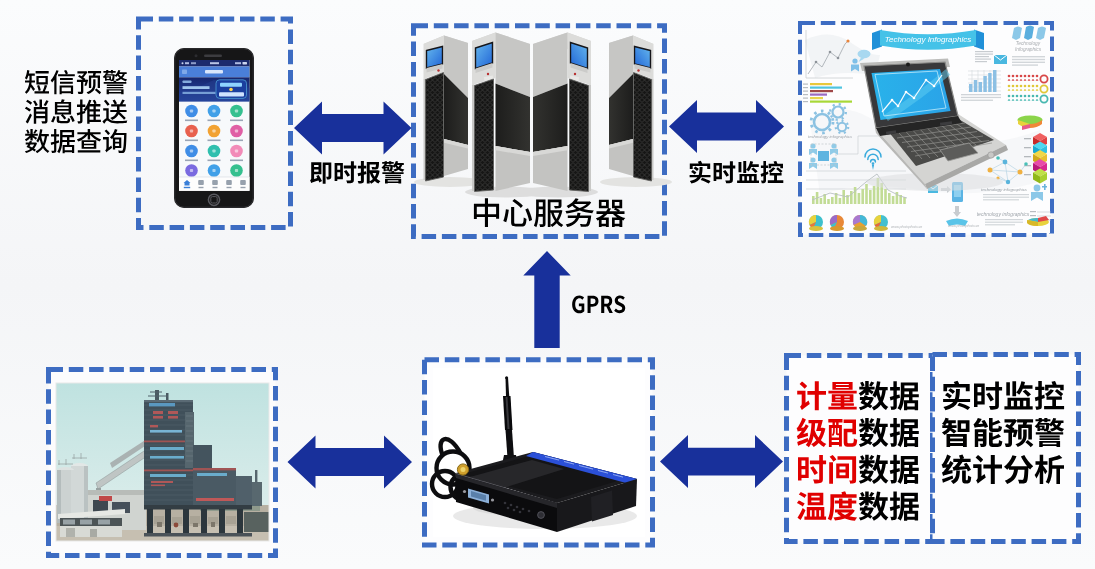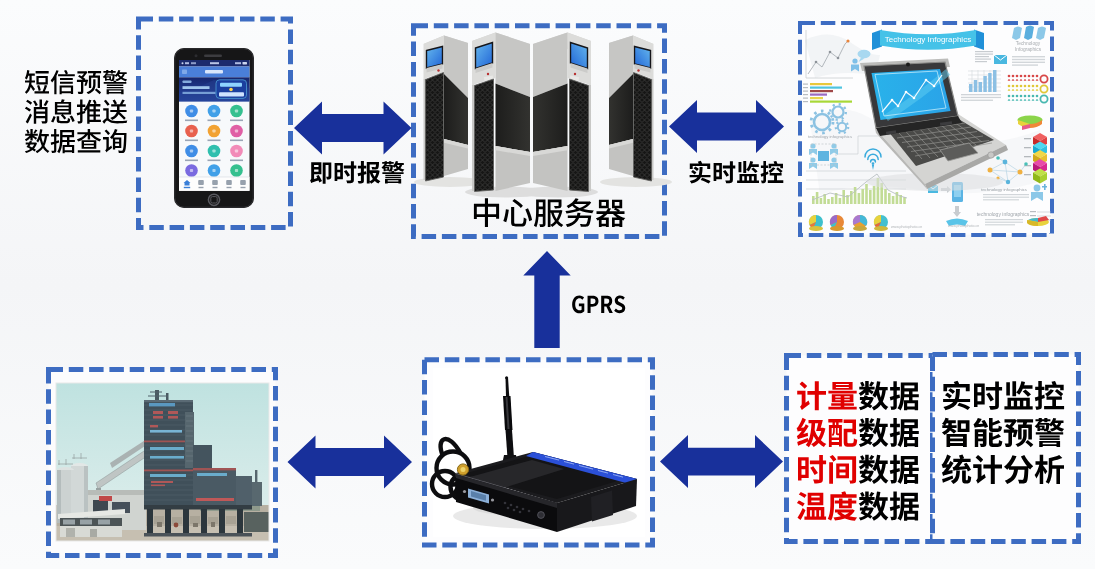--- a/index.html
+++ b/index.html
@@ -1,15 +1,15 @@
 <!DOCTYPE html>
 <html><head><meta charset="utf-8">
 <style>
 html,body{margin:0;padding:0;background:#fff;font-family:"Liberation Sans",sans-serif;}
-#stage{position:relative;width:1095px;height:569px;overflow:hidden;}
+#stage{position:relative;width:1095px;height:569px;overflow:hidden;font-style:italic;}
 </style></head>
 <body>
 <div id="stage"><svg width="1095" height="569" viewBox="0 0 1095 569" xmlns="http://www.w3.org/2000/svg">
       <defs>
 <linearGradient id="bg" x1="0" y1="0" x2="0" y2="1">
  <stop offset="0" stop-color="#fbfcfd"></stop>
           <stop offset="0.5" stop-color="#f4f5f7"></stop>
           <stop offset="1" stop-color="#fafbfc"></stop>
 </linearGradient>
 <linearGradient id="scr" x1="0" y1="0" x2="1" y2="1">

